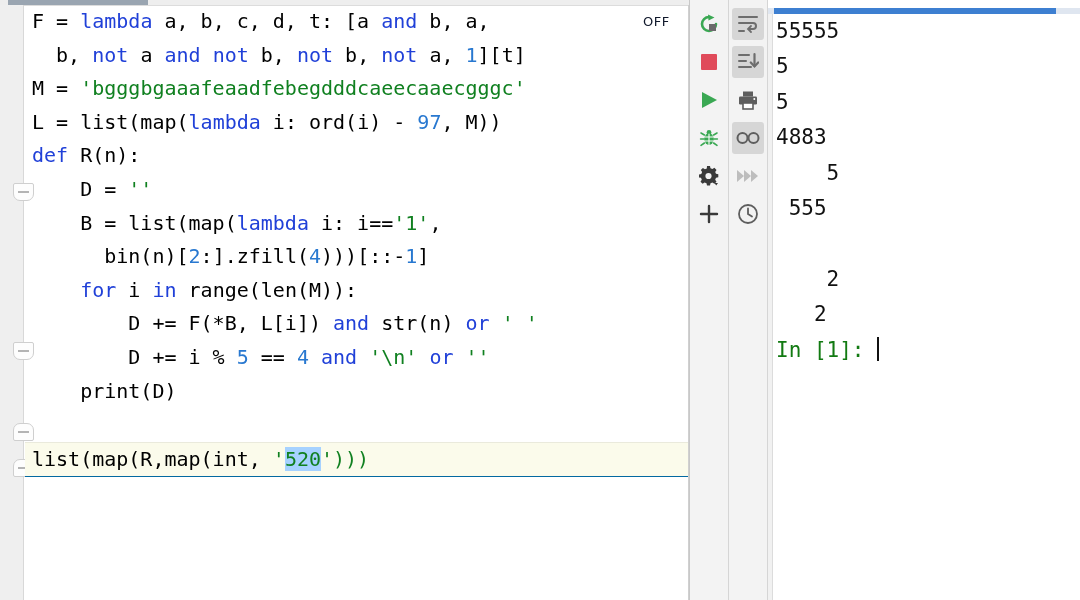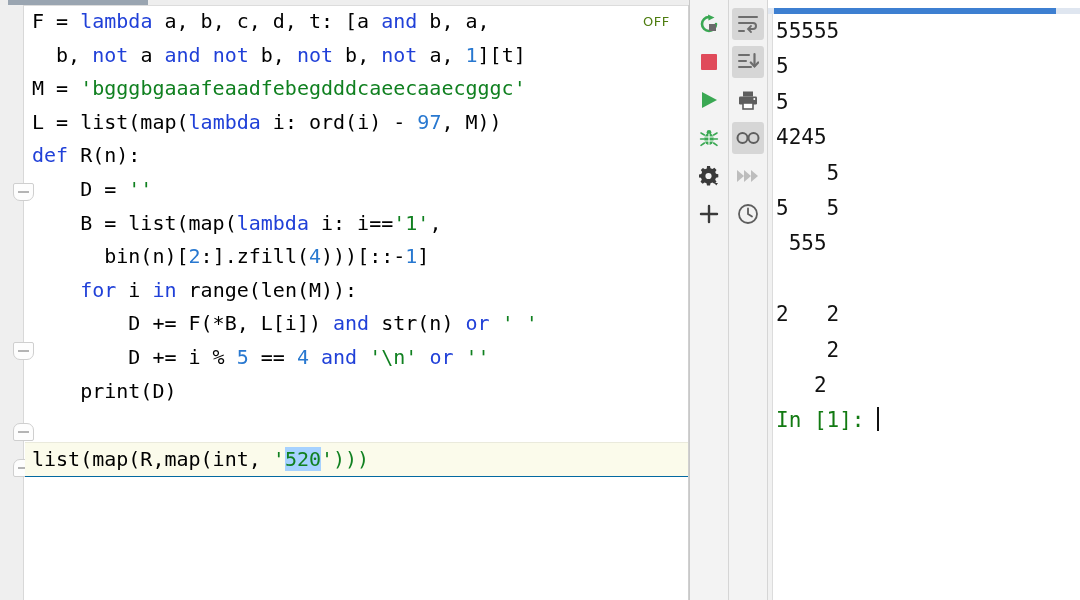--- a/index.html
+++ b/index.html
@@ -110,21 +110,21 @@
   .str  { color: #108020; }
   .num  { color: #2878d0; }
   .sel  { background: #a6d2ff; }
 
   .off-badge {
     position: absolute;
     top: 14px;
     left: 643px;
     font-family: "DejaVu Sans", sans-serif;
     font-size: 13px;
-    color: #4d7c0f;
+    color: #0f172a;
     letter-spacing: 0.5px;
   }
 
   .edge-handle {
     position: absolute;
     right: 0;
     top: 5px;
     width: 1px;
     height: 595px;
     background: #d0d0d0;
@@ -319,16 +319,16 @@
           <path d="M11 5.5 V11 L15 13.5" stroke-linecap="round"></path>
         </svg>
       </div>
     </div>
 
   <div class="console-pane">
     <div class="console-topbar">
       <div class="console-topbar-thumb"></div>
     </div>
     <div class="console-leftrail"></div>
-    <div class="console-text" id="console-text"><div>55555</div><div>5</div><div>5</div><div>4245</div><div>    5</div><div>5   5</div><div> 555</div><div class="blank-line">&nbsp;</div><div>2   2</div><div>    2</div><div>   2</div><div><span class="prompt">In [1]: </span><span></span><span class="caret"></span></div></div>
+    <div class="console-text" id="console-text"><div>55555</div><div>5</div><div>5</div><div>4883</div><div>    5</div><div> 555</div><div class="blank-line">&nbsp;</div><div>    2</div><div>   2</div><div><span class="prompt">In [1]: </span><span></span><span class="caret"></span></div></div>
   </div>
 
 </div>
 
 </body></html>

